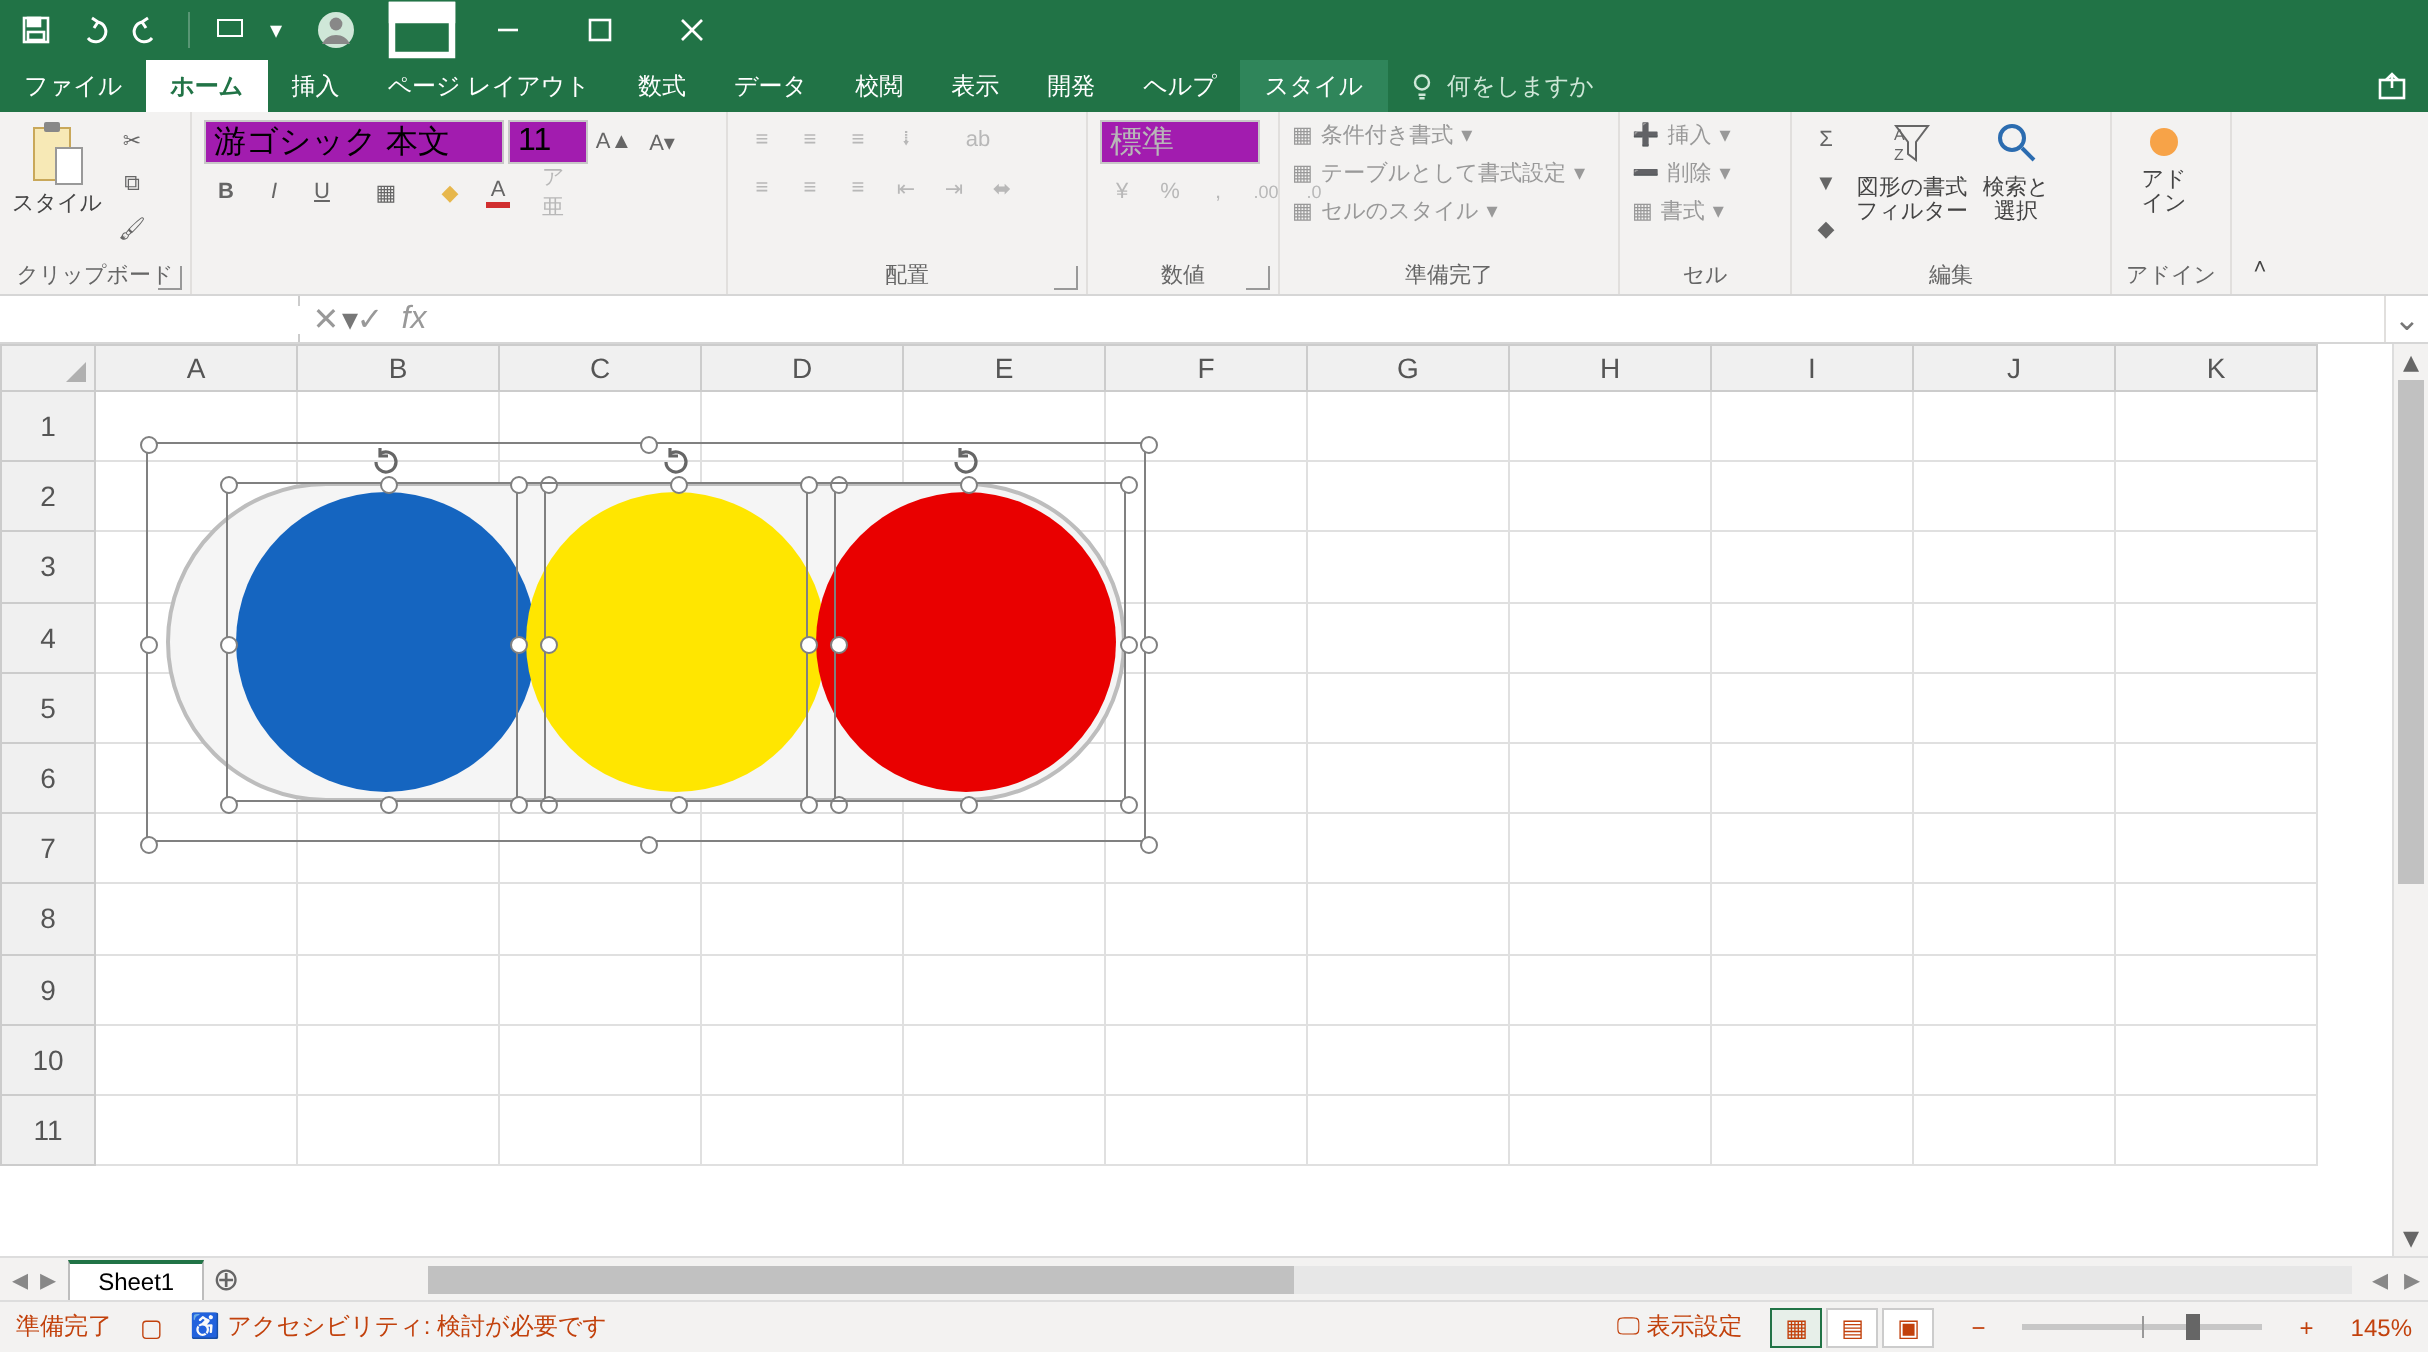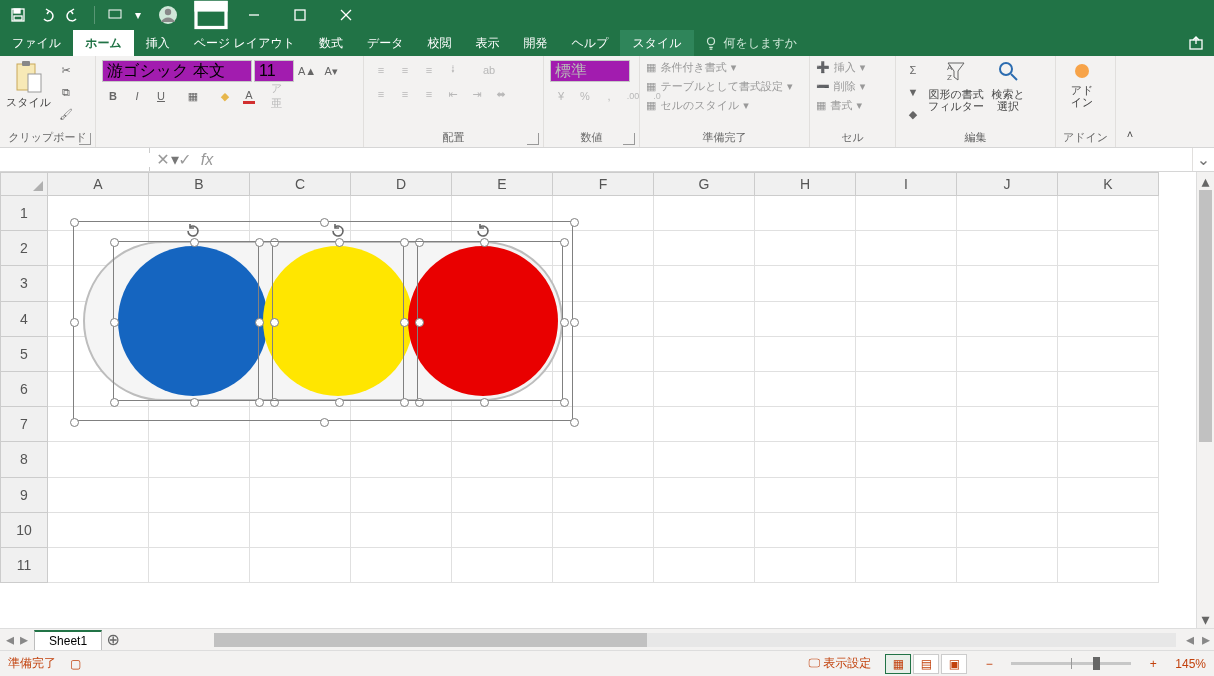--- a/index.html
+++ b/index.html
@@ -608,20 +608,21 @@
       </div>
       <span style="padding:0 4px;color:#888;">◂</span>
       <span style="padding:0 4px;color:#888;">▸</span>
     </div>
   </div>
 </div>
 
 <div class="statusbar">
   <span>準備完了</span>
   <span>▢</span>
+  <span>♿ <span>アクセシビリティ: 検討が必要です</span></span>
   <div class="status-spacer"></div>
   <span>🖵 <span>表示設定</span></span>
   <div class="view-btns">
     <div class="view-btn active">▦</div>
     <div class="view-btn">▤</div>
     <div class="view-btn">▣</div>
   </div>
   <span class="plusminus">−</span>
   <div class="zoom-slider">
       <div class="tick"></div>

